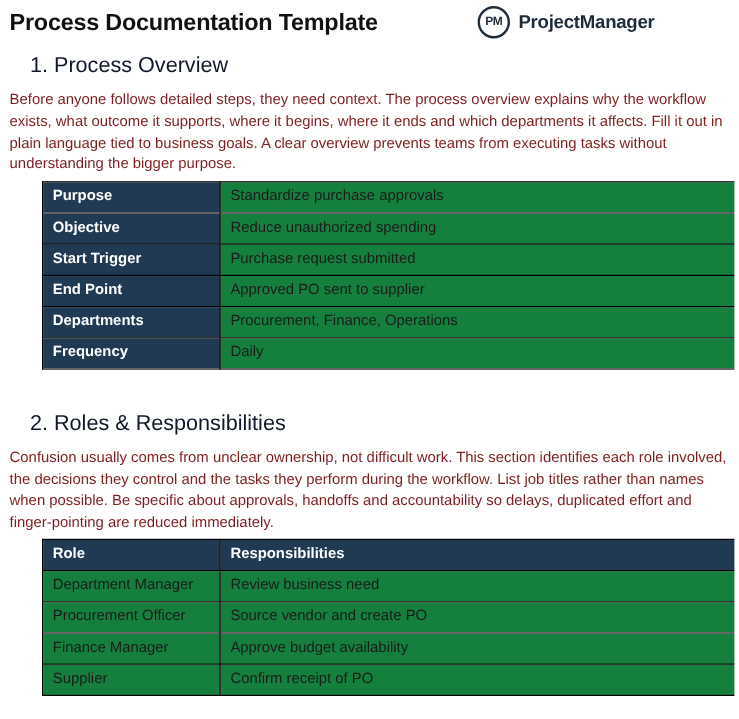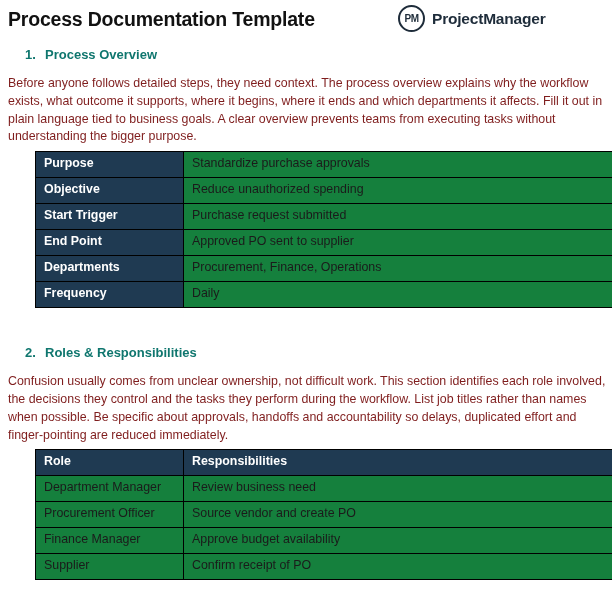--- a/index.html
+++ b/index.html
@@ -48,24 +48,24 @@
   .logo-text {
     font-size: 15.5px;
     font-weight: 700;
     color: #1e2c3a;
     letter-spacing: -0.2px;
   }
   
   .section-heading {
     margin-top: 12px;
     padding-left: 17px;
-    font-size: 13px;
+    font-size: 18px;
     line-height: 21px;
-    font-weight: 700;
-    color: #0f766e;
+    font-weight: 400;
+    color: #0f172a;
   }
   .section-heading.second { margin-top: 34px; }
   .heading-number { display: inline-block; min-width: 20px; }
   
   .intro {
     margin-top: 10px;
     font-size: 12.4px;
     line-height: 17.8px;
     color: #7f1d1d;
     width: 606px;

